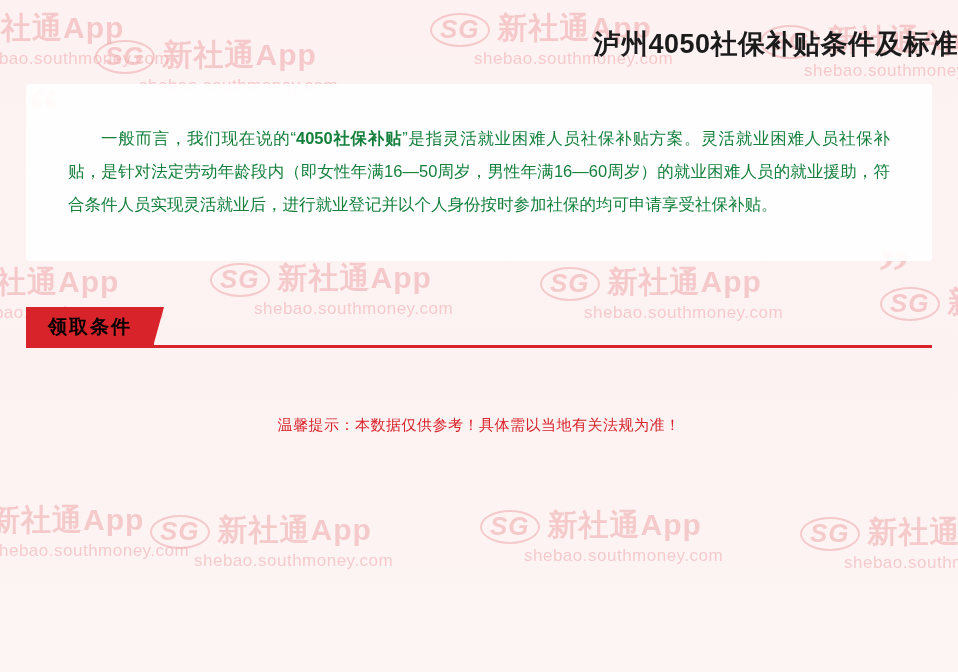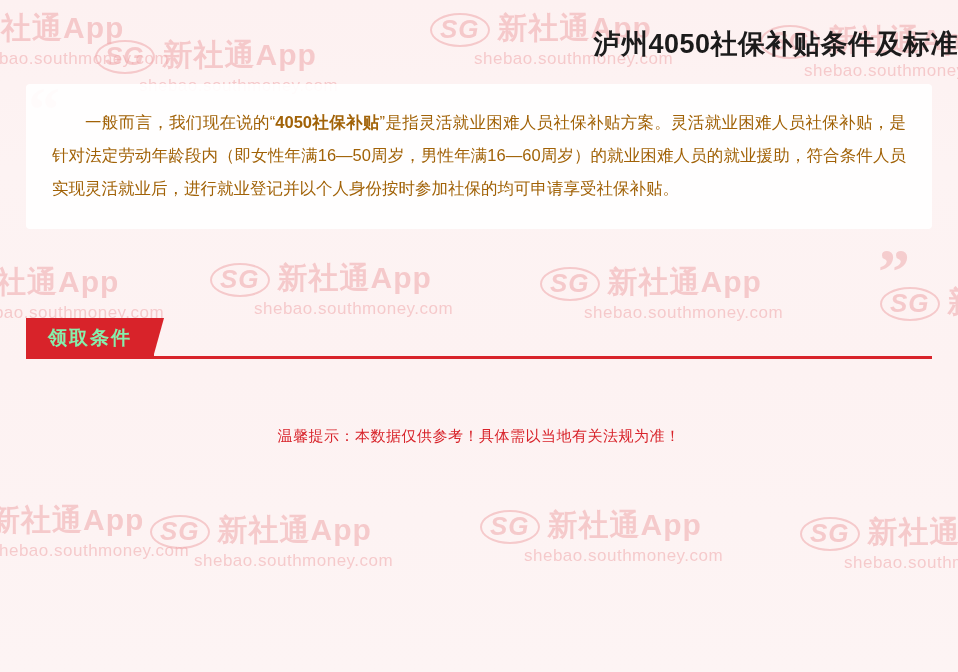--- a/index.html
+++ b/index.html
@@ -81,46 +81,45 @@
 
   .intro-card {
     position: relative;
     margin: 22px 26px 0 26px;
     background: rgba(255,255,255,.92);
     border-radius: 4px;
     padding: 22px 26px 24px 26px;
     box-sizing: border-box;
   }
   .intro-card p {
-    margin: 0;
+    margin: 16px;
     font-size: 16.5px;
     line-height: 33px;
-    color: #a16207;
+    color: #15803d;
     text-indent: 2em;
     text-align: justify;
   }
   .intro-card b {
     font-weight: bold;
   }
 
   .section {
     margin: 0 26px;
     position: relative;
   }
   .sec-head {
     display: inline-block;
     background: #d8232a;
-    color: #86efac;
+    color: #000000;
     font-size: 19px;
     font-weight: bold;
     padding: 7px 22px 8px 22px;
     letter-spacing: 2px;
     position: relative;
     z-index: 4;
-    margin-top: 43px;
   }
   .sec-head::after {
     content: "";
     position: absolute;
     right: -10px;
     top: 0;
     width: 0;
     height: 0;
     border-left: 10px solid #d8232a;
     border-top: 0 solid transparent;

